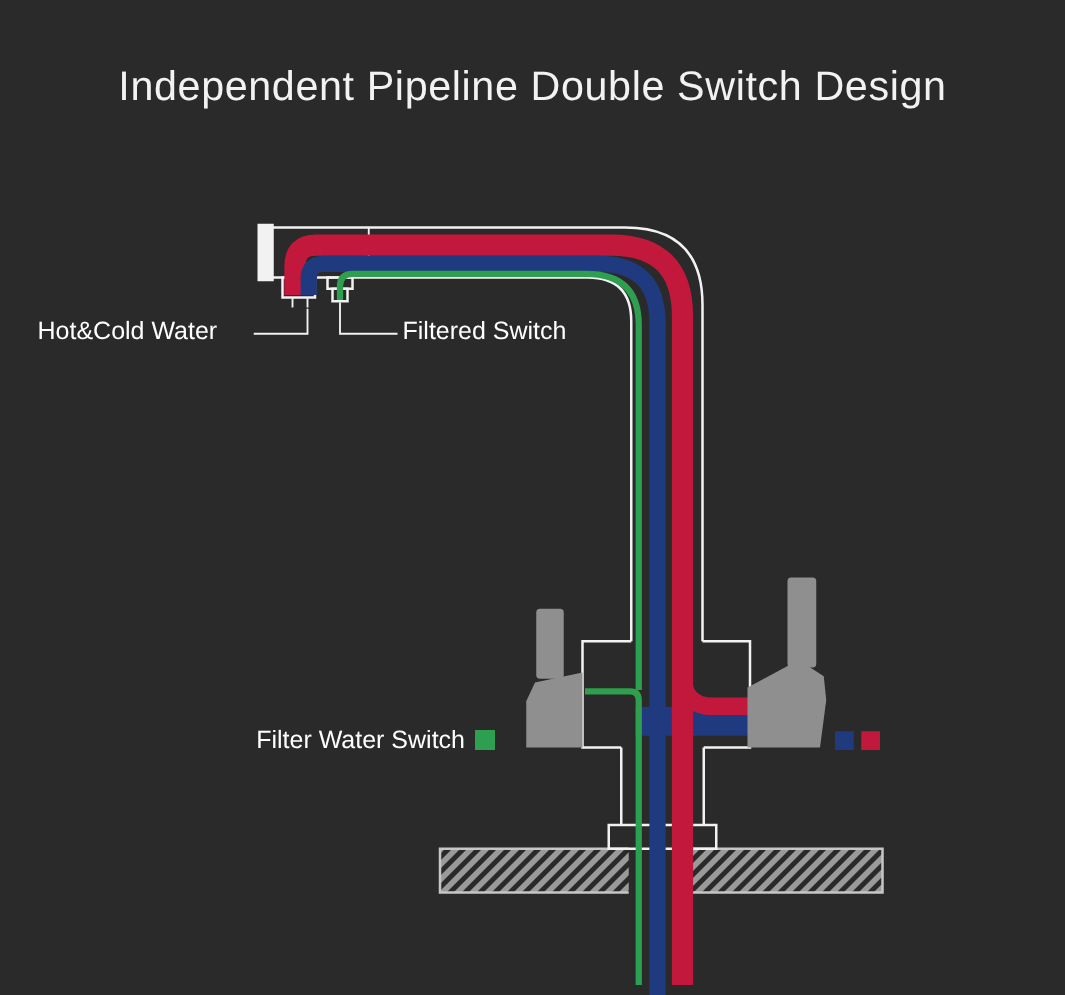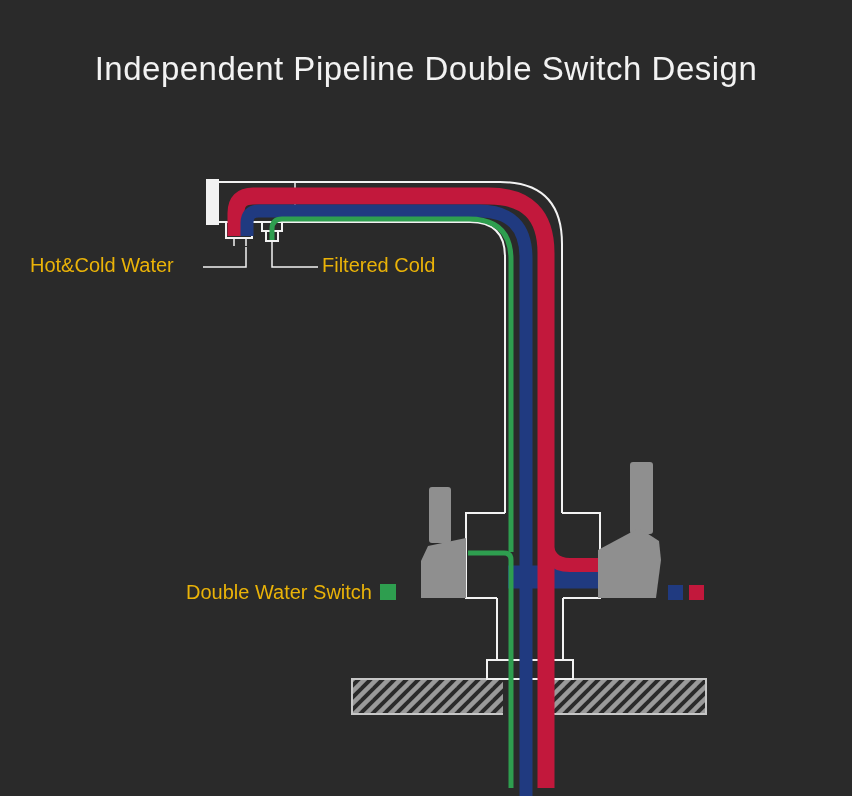--- a/index.html
+++ b/index.html
@@ -16,21 +16,21 @@
     top: 50px;
     left: 0;
     width: 100%;
     text-align: center;
     font-size: 33px;
     letter-spacing: 0.5px;
     color: var(--c-outline_white, #f2f2f2);
   }
   .label {
     position: absolute;
-    color: #eab308;
+    color: #ffffff;
     font-size: 20px;
     white-space: nowrap;
     line-height: 23px;
   }
   #label-hotcold { left: 30px; top: 254px; }
   #label-filtered { left: 322px; top: 254px; }
   #label-filter-switch { right: 480px; top: 581px; }
   #label-hotcold-switch { left: 595px; top: 622px; }
   .swatch { position: absolute; }
   #swatch-green { left: 380px; top: 584px; width: 16px; height: 16px; background: var(--c-filtered_green); }
@@ -95,20 +95,20 @@
     <rect class="metal" x="630" y="462" width="23" height="72" rx="3"></rect>
     <polygon class="metal" points="598,550 639,528 659,541 661,560 656,598 598,598"></polygon>
 
     <path class="p-red" stroke-width="17" d="M 236 236 V 213 Q 236 196 253 196 H 489 Q 546 196 546 253 V 788"></path>
     <path class="p-blue" stroke-width="13" d="M 247 236 V 223 Q 247 211 259 211 H 479 Q 526 211 526 258 V 796"></path>
     <path class="p-green" stroke-width="5" d="M 272 240 V 229 Q 272 219 282 219 H 469 Q 511 219 511 260 V 552"></path>
     <path class="p-green" stroke-width="5" d="M 468 553 H 504 Q 511 553 511 560 V 788"></path>
   </svg>
 
   <div class="label" id="label-hotcold">Hot&amp;Cold Water</div>
-  <div class="label" id="label-filtered">Filtered Cold</div>
-  <div class="label" id="label-filter-switch">Double Water Switch</div>
+  <div class="label" id="label-filtered">Filtered Switch</div>
+  <div class="label" id="label-filter-switch">Filter Water Switch</div>
 
   <div class="swatch" id="swatch-green"></div>
   <div class="swatch" id="swatch-blue"></div>
   <div class="swatch" id="swatch-red"></div>
 
 </div>
 
 </body></html>

